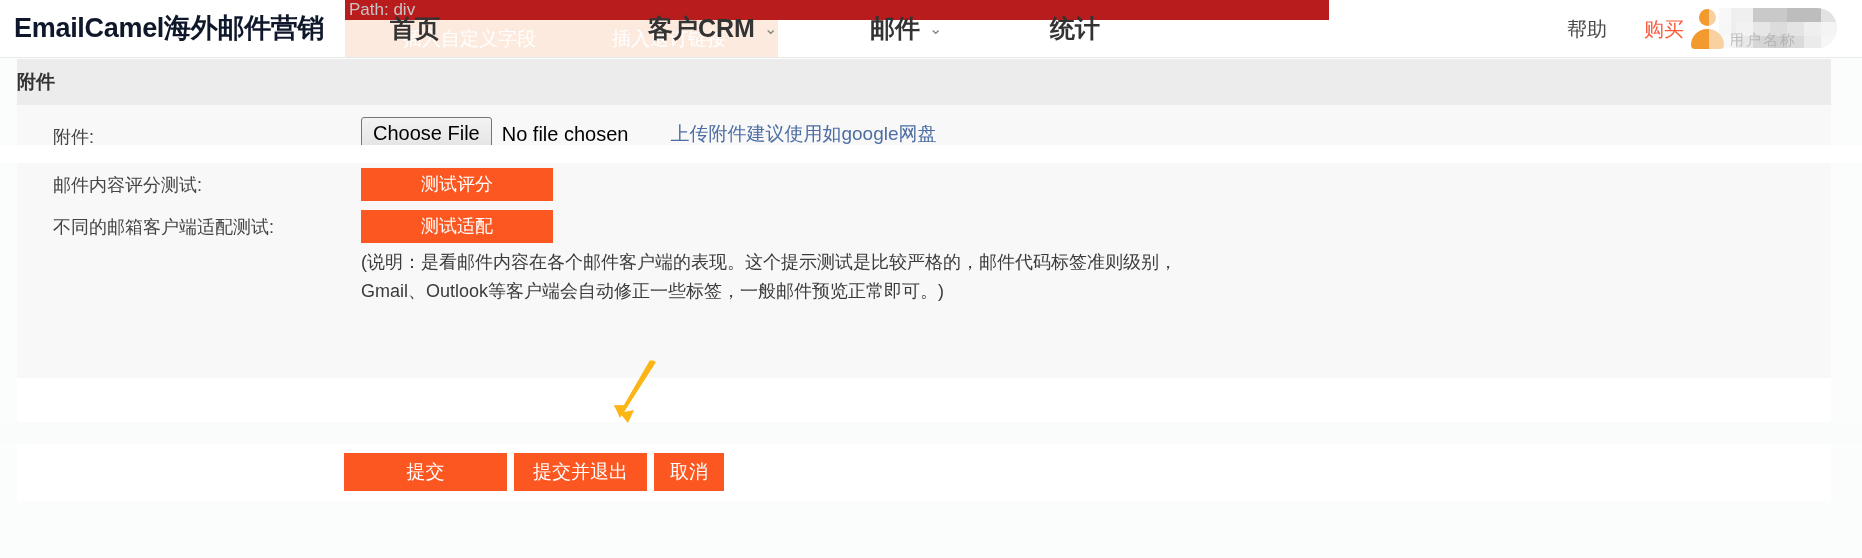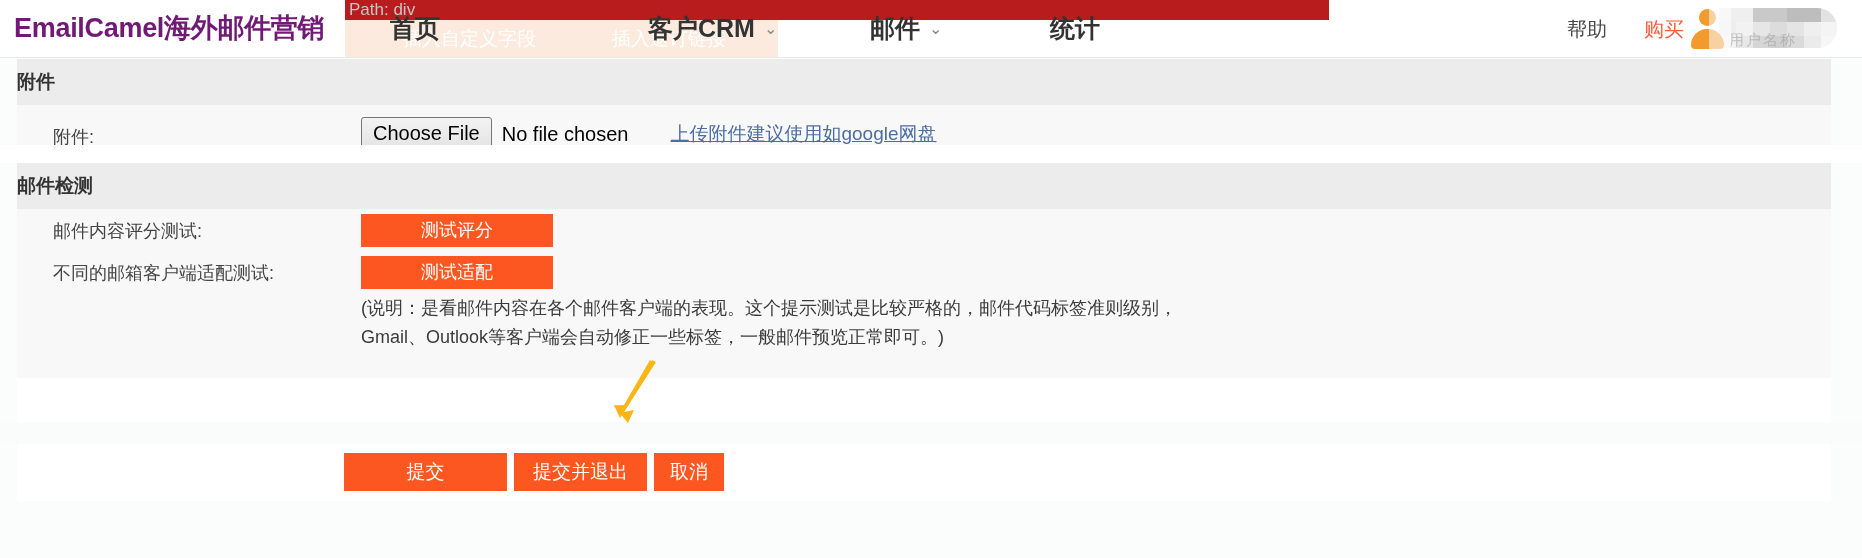--- a/index.html
+++ b/index.html
@@ -63,21 +63,21 @@
     border-bottom: 1px solid #e9e9e9;
     box-sizing: border-box;
     background: transparent;
   }
   .brand {
     position: absolute;
     left: 14px;
     top: 10px;
     font-size: 27px;
     font-weight: bold;
-    color: #701a75;
+    color: #0f172a;
     white-space: nowrap;
     letter-spacing: -0.3px;
   }
   .nav-items {
     position: absolute;
     left: 390px;
     top: 0;
     height: 58px;
   }
   .nav-item {
@@ -247,21 +247,20 @@
   }
   .no-file {
     margin-left: 10px;
     font-size: 20px;
     color: #000;
   }
   .upload-hint {
     margin-left: 42px;
     font-size: 19px;
     color: #4d6da3;
-    text-decoration: underline;
     white-space: nowrap;
   }
 
   
   .panel-gap {
     position: absolute;
     left: 0;
     width: 1862px;
     background: #ffffff;
   }
@@ -396,21 +395,20 @@
         <span class="no-file">No file chosen</span>
         <span class="upload-hint">上传附件建议使用如google网盘</span>
       </div>
     </div>
   </div>
 </div>
 
 <div class="panel-gap" style="top:145px;height:18px;left:0;"></div>
 
 <div class="panel" id="panel-test" style="top:163px;height:215px;">
-  <div class="section-head">邮件检测</div>
   <div class="section-body" style="position:relative;height:169px;">
 
     <div class="row" style="height:37px;">
       <div class="row-label" style="top:10px;">邮件内容评分测试:</div>
       <button class="test-btn" style="position:absolute;left:344px;top:5px;">测试评分</button>
     </div>
 
     <div class="row" style="height:40px;">
       <div class="row-label" style="top:10px;">不同的邮箱客户端适配测试:</div>
       <button class="test-btn" style="position:absolute;left:344px;top:5px;">测试适配</button>

